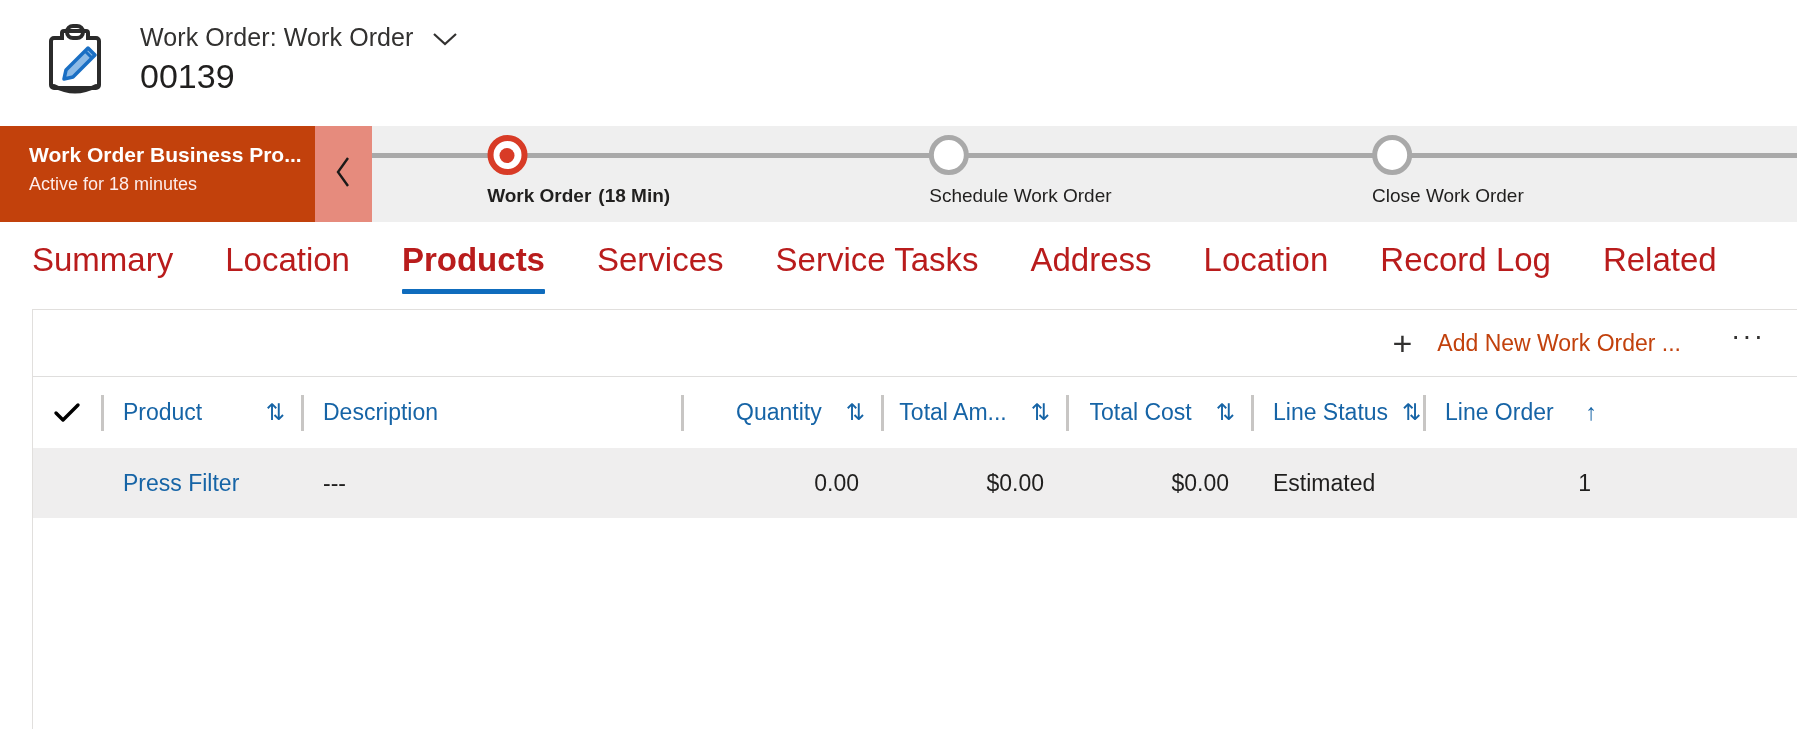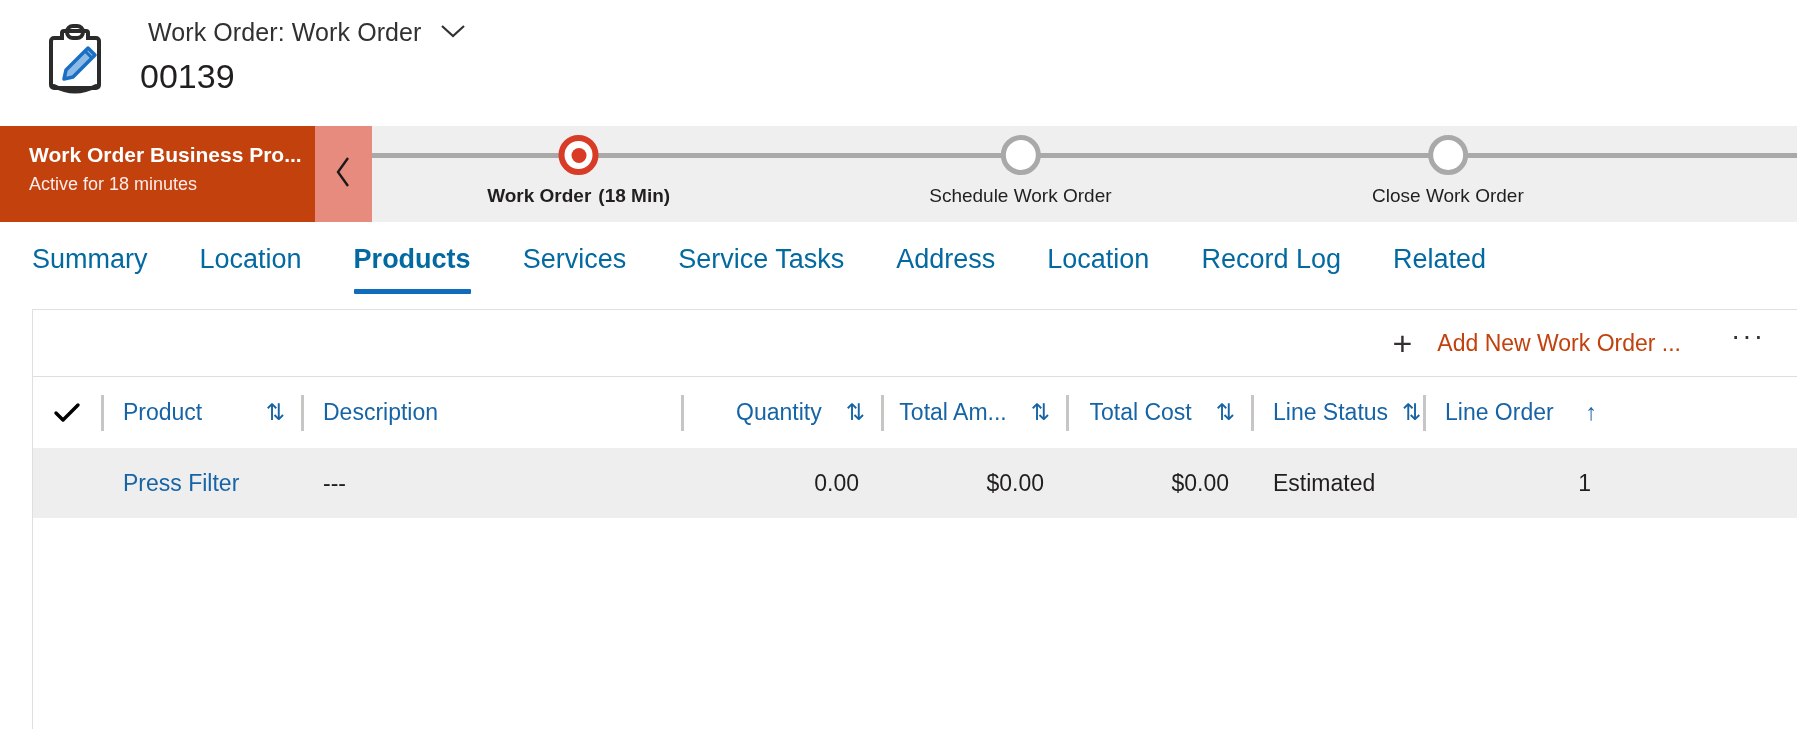--- a/index.html
+++ b/index.html
@@ -32,23 +32,22 @@
     position: relative;
   }
   .record-titles {
     margin-left: 34px;
     display: flex;
     flex-direction: column;
     justify-content: flex-start;
   }
   .entity-line {
     display: flex;
-    align-items: flex-start;
+    align-items: flex-end;
     height: 34px;
-    margin-left: 8px;
   }
   .entity-name {
     font-size: 25px;
     color: #323130;
     letter-spacing: .1px;
     font-weight: 400;
     white-space: nowrap;
   }
   .entity-chevron {
     margin-left: 18px;
@@ -118,21 +117,21 @@
     top: 27px;
     height: 5px;
     background: #a9a9a9;
   }
   .bpf-stage {
     position: absolute;
     top: 0;
     transform: translateX(-50%);
     display: flex;
     flex-direction: column;
-    align-items: center;
+    align-items: flex-start;
     cursor: pointer;
   }
   .stage-marker {
     width: 40px;
     height: 40px;
     border-radius: 50%;
     box-sizing: border-box;
     margin-top: 9px;
     display: flex;
     align-items: center;
@@ -174,22 +173,22 @@
     padding-left: 32px;
     box-sizing: border-box;
     background: #ffffff;
   }
   .tab {
     position: relative;
     height: 75px;
     display: flex;
     align-items: center;
     padding: 8px 26px;
-    font-size: 27px;
-    color: #0369a1;
+    font-size: 33px;
+    color: #b91c1c;
     cursor: pointer;
     white-space: nowrap;
   }
   .tab:first-child { padding-left: 0; }
   .tab.active {
     font-weight: 700;
   }
   .tab.active::after {
     content: "";
     position: absolute;

